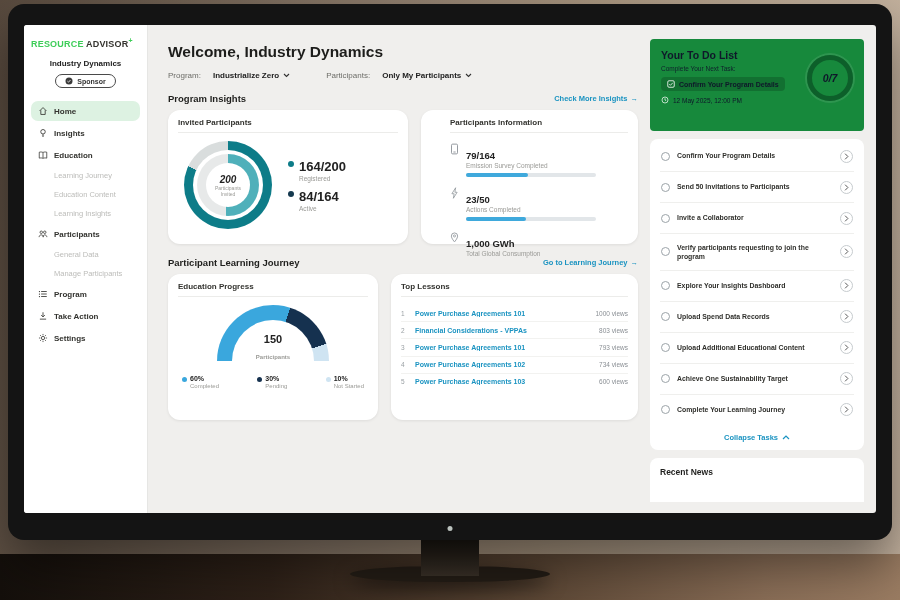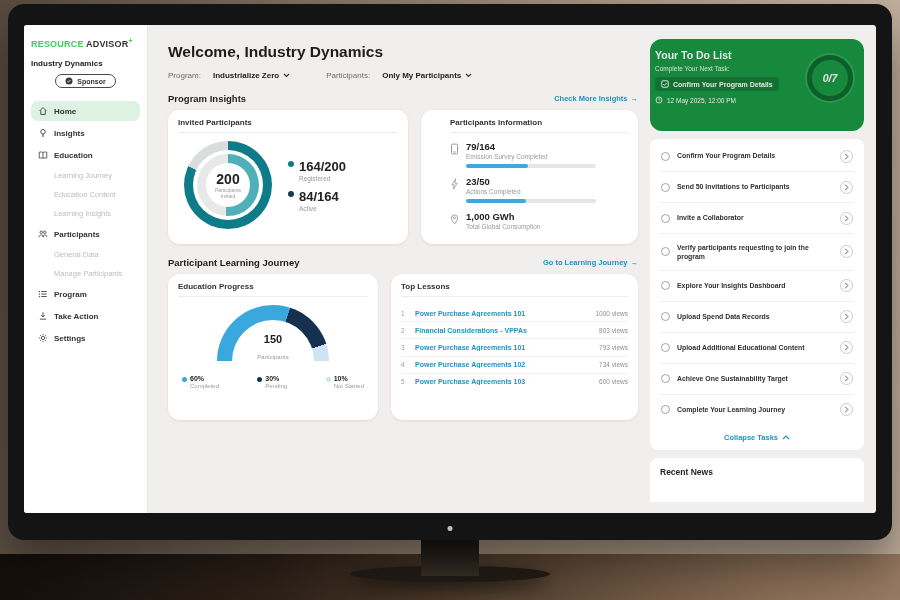--- a/index.html
+++ b/index.html
@@ -17,21 +17,21 @@
     box-shadow:0 26px 50px rgba(0,0,0,.45); }
   .led { position:absolute; bottom:9px; left:50%; transform:translateX(-50%);
     width:5px; height:5px; border-radius:50%; background:#d8e0da; opacity:.85; }
   .screen { width:100%; height:100%; background:#f0efed; border-radius:3px; overflow:hidden;
     display:flex; color:#222; }
 
   
   .sidebar { width:124px; background:#fff; border-right:1px solid #e6e6e4; padding:12px 7px 0; flex:none; }
   .logo { font-size:9px; font-weight:bold; letter-spacing:.2px; white-space:nowrap; }
   .logo .lp { color:#3dcd58; } .logo .ls { color:#35342f; } .logo .lm { color:#3dcd58; font-size:7px; vertical-align:super; }
-  .org { font-size:8px; font-weight:bold; color:#222; margin-top:10px; }
+  .org { text-align:center; font-size:8px; font-weight:bold; color:#222; margin-top:10px; }
   .sponsor { margin:6px auto 0; width:fit-content; border:1px solid #4a4a4a; border-radius:10px;
     padding:2px 9px; font-size:7px; font-weight:bold; color:#333; display:flex; gap:4px; align-items:center; }
   .nav { margin-top:12px; display:flex; flex-direction:column; }
   .nav-item { display:flex; align-items:center; gap:6px; padding:5px 7px; font-size:8px; font-weight:bold;
     color:#33332f; border-radius:7px; margin:1px 0; cursor:pointer; }
   .nav-item.active { background:#ddf2e2; }
   .nav-item svg { flex:none; }
   .nav-sub { padding:5px 7px 5px 23px; font-size:7.5px; color:#bcbcb9; cursor:pointer; }
 
   
@@ -51,59 +51,59 @@
     border-bottom:1px solid #ececea; margin-bottom:8px; }
 
   .card-invited { width:240px; height:134px; flex:none; }
   .inv-body { display:flex; align-items:center; gap:16px; padding-left:6px; }
   .donut { position:relative; width:88px; height:88px; flex:none; }
   .ring { position:absolute; border-radius:50%; }
   .r1 { inset:0; } .r1::after { content:""; position:absolute; inset:9px; border-radius:50%; background:#fff; }
   .r2 { inset:13px; } .r2::after { content:""; position:absolute; inset:9px; border-radius:50%; background:#fff; }
   .donut-center { position:absolute; inset:0; display:flex; flex-direction:column; align-items:center;
     justify-content:center; text-align:center; }
-  .donut-center b { font-size:14px; color:#222; }
+  .donut-center b { font-size:10px; color:#222;font-style:italic; }
   .donut-center span { font-size:5px; color:#9a9a96; width:34px; line-height:1.2; }
   .leg-item { display:flex; gap:5px; margin:7px 0; }
   .leg-dot { width:6px; height:6px; border-radius:50%; margin-top:2px; flex:none; }
   .leg-val { font-size:13px; font-weight:bold; color:#222; }
   .leg-lab { font-size:6.5px; color:#9a9a96; margin-top:1px; }
 
   .card-info { flex:1; height:134px;padding-left:29px; }
   .stat { display:flex; gap:7px; margin-bottom:8px; }
   .stat svg { flex:none; margin-top:2px; }
-  .stat-value { font-size:9.5px; font-weight:bold; color:#222; }
+  .stat-value { font-size:9.5px; font-weight:bold; color:#222;margin-top:9px; }
   .stat-label { font-size:6.5px; color:#9a9a96; margin:1px 0 4px; }
   .bar { width:130px; height:4px; background:#e2e6e9; border-radius:2px; }
   .bar-fill { height:100%; background:#3fa9dc; border-radius:2px; }
 
   .card-progress { width:210px; height:146px; flex:none; }
   .gauge { position:relative; width:112px; height:58px; overflow:hidden; margin:8px auto 0; }
   .gauge-arc { position:absolute; top:0; left:0; width:112px; height:112px; border-radius:50%; }
   .gauge-arc::after { content:""; position:absolute; inset:15px; border-radius:50%; background:#fff; }
-  .gauge-center { position:absolute; left:0; right:0; bottom:0; text-align:center; }
+  .gauge-center { position:absolute; left:0; right:0; bottom:0; text-align:center;font-weight:bold; }
   .gauge-center b { display:block; font-size:11px; color:#222; }
   .gauge-center span { font-size:6px; color:#9a9a96; }
   .gauge-legend { display:flex; justify-content:space-between; margin-top:12px; padding:0 4px; }
   .gl-item { display:flex; gap:3px; }
   .gl-dot { width:5px; height:5px; border-radius:50%; margin-top:2px; flex:none; }
   .gl-val { font-size:7px; font-weight:bold; color:#222; }
   .gl-lab { font-size:6px; color:#9a9a96; margin-top:1px; }
 
   .card-lessons { flex:1; height:146px; }
   .lesson { display:flex; align-items:center; gap:7px; padding:4.6px 0; border-bottom:1px solid #f2f2f0; }
   .lesson:last-child { border-bottom:none; }
   .lesson-rank { font-size:6.5px; color:#9aa0a4; width:7px; flex:none; }
   .lesson-title { flex:1; font-size:7px; font-weight:bold; color:#1a93c1; cursor:pointer;
     white-space:nowrap; overflow:hidden; }
   .lesson-views { font-size:6.5px; color:#8a8f94; flex:none; }
 
   
   .rightpanel { width:226px; flex:none; padding:14px 12px 0 0; display:flex; flex-direction:column; gap:8px; }
-  .todo-hero { position:relative; background:#17893c; border-radius:12px; padding:10px 5px; color:#e5e5e5; min-height:92px; }
+  .todo-hero { position:relative; background:#17893c; border-radius:4px; padding:10px 11px; color:#0f172a; min-height:92px; }
   .hero-title { font-size:10.5px; font-weight:bold; margin-bottom:4px; }
   .hero-sub { font-size:6.5px; opacity:.92; margin-bottom:5px; }
   .hero-task { display:flex; gap:4px; align-items:center; background:rgba(0,0,0,.18); border-radius:4px;
     padding:3px 6px; font-size:7px; font-weight:bold; width:fit-content; max-width:148px; cursor:pointer; }
   .hero-due { display:flex; gap:4px; align-items:center; font-size:6.5px; margin-top:5px; }
   .hero-ring { position:absolute; right:11px; top:16px; width:46px; height:46px; border-radius:50%;
     border:5px solid #0d5f2a; box-shadow:0 0 0 2px rgba(255,255,255,.10); display:flex; align-items:center;
     justify-content:center; font-size:10.5px; font-weight:bold;font-style:italic; }
   .todo-list { background:#fff; border-radius:8px; padding:2px 10px 0; }
   .task-row { display:flex; align-items:center; gap:7px; padding:8.5px 1px; border-bottom:1px solid #efefed; cursor:pointer; }

